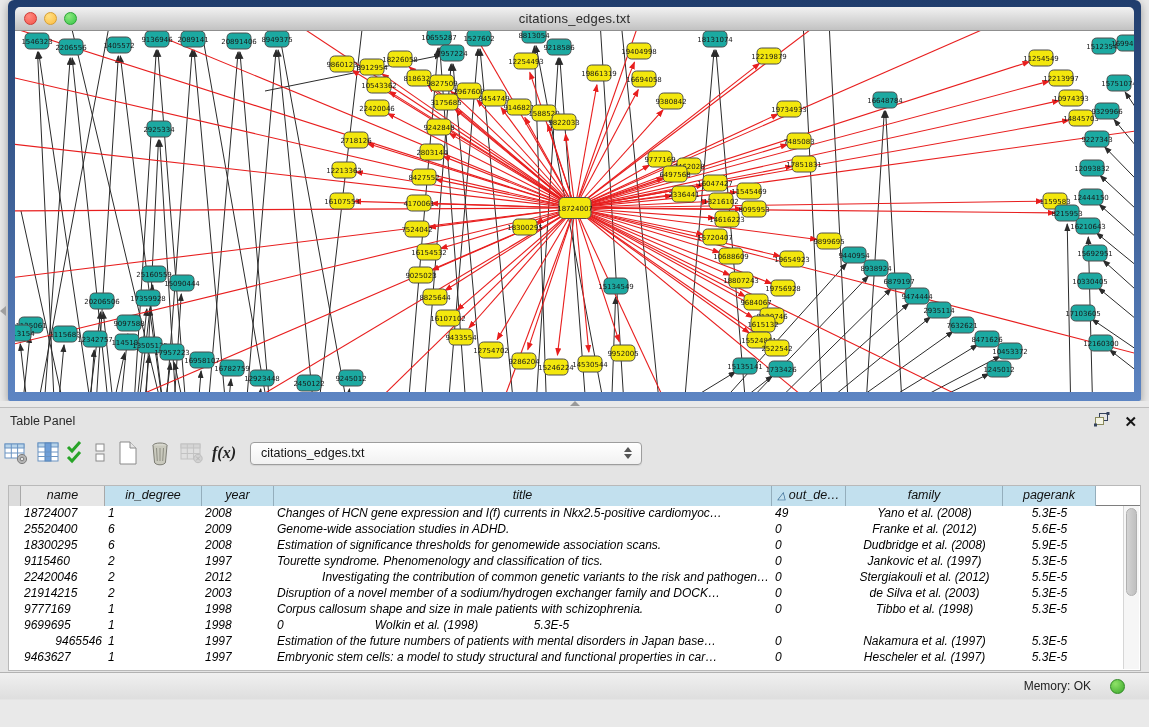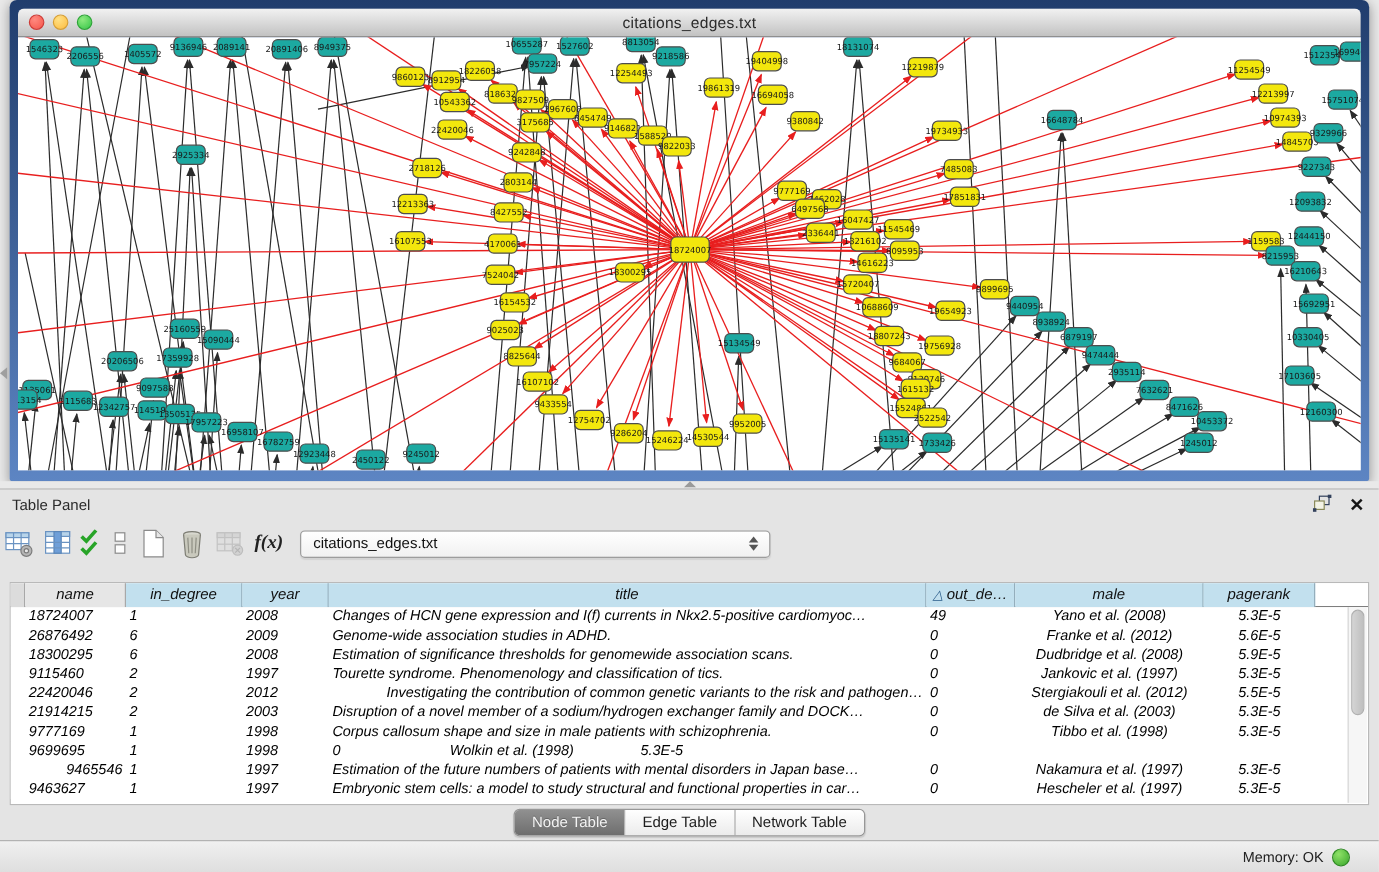--- a/index.html
+++ b/index.html
@@ -117,24 +117,24 @@
     background:linear-gradient(#ffffff,#ebebeb);
     border-left:1px solid #b4b4b4;cursor:default;
   }
   .tab:first-child{border-left:none;}
   .tab.selected{
     background:linear-gradient(#909090,#6e6e6e);color:#f4f4f4;
     text-shadow:0 -1px 0 rgba(0,0,0,.25);
   }
   
   .statusbar{
-    position:absolute;left:0;top:700px;width:1149px;height:27px;
+    position:absolute;left:0;top:672px;width:1149px;height:27px;
     background:linear-gradient(#f0f0f0,#dedede);border-top:1px solid #b2b2b2;
     box-sizing:border-box;display:flex;align-items:center;justify-content:flex-end;
-    padding-right:24px;gap:7px;font-size:12px;color:#222;
+    padding-right:24px;gap:19px;font-size:12px;color:#222;
   }
   .statuslight{
     width:15px;height:15px;border-radius:50%;
     background:radial-gradient(circle at 35% 30%,#8fe268,#3aa72b);
     border:1px solid #2f8a22;box-sizing:border-box;
   }
 </style>
 </head>
 <body>
 
@@ -925,37 +925,37 @@
       </div>
     </div>
     <div class="tablewrap">
       <div class="thead" id="thead">
           <div class="th gutter" style="width: 12px;"></div>
           <div class="th gray" style="width: 84px;"><span>name</span></div>
           <div class="th" style="width: 97px;"><span>in_degree</span></div>
           <div class="th" style="width: 72px;"><span>year</span></div>
           <div class="th" style="width: 498px;"><span>title</span></div>
           <div class="th" style="width: 74px;"><span class="sortglyph">△</span><span>out_de…</span></div>
-          <div class="th" style="width: 157px;"><span>male</span></div>
+          <div class="th" style="width: 157px;"><span>family</span></div>
           <div class="th" style="width: 93px;"><span>pagerank</span></div>
         </div>
       <div class="tbody" id="tbody">
           <div class="tr">
             <div class="td gutter" style="width: 12px;"></div>
             <div class="td" style="width: 84px; text-align: left;">18724007</div>
             <div class="td" style="width: 97px; text-align: left;">1</div>
             <div class="td" style="width: 72px; text-align: left;">2008</div>
             <div class="td" style="width: 498px; text-align: left;">Changes of HCN gene expression and I(f) currents in Nkx2.5-positive cardiomyoc…</div>
             <div class="td" style="width: 74px; text-align: left;">49</div>
             <div class="td" style="width: 157px; text-align: center;">Yano et al. (2008)</div>
             <div class="td" style="width: 93px; text-align: center;">5.3E-5</div>
           </div>
           <div class="tr">
             <div class="td gutter" style="width: 12px;"></div>
-            <div class="td" style="width: 84px; text-align: left;">26876492</div>
+            <div class="td" style="width: 84px; text-align: left;">25520400</div>
             <div class="td" style="width: 97px; text-align: left;">6</div>
             <div class="td" style="width: 72px; text-align: left;">2009</div>
             <div class="td" style="width: 498px; text-align: left;">Genome-wide association studies in ADHD.</div>
             <div class="td" style="width: 74px; text-align: left;">0</div>
             <div class="td" style="width: 157px; text-align: center;">Franke et al. (2012)</div>
             <div class="td" style="width: 93px; text-align: center;">5.6E-5</div>
           </div>
           <div class="tr">
             <div class="td gutter" style="width: 12px;"></div>
             <div class="td" style="width: 84px; text-align: left;">18300295</div>

